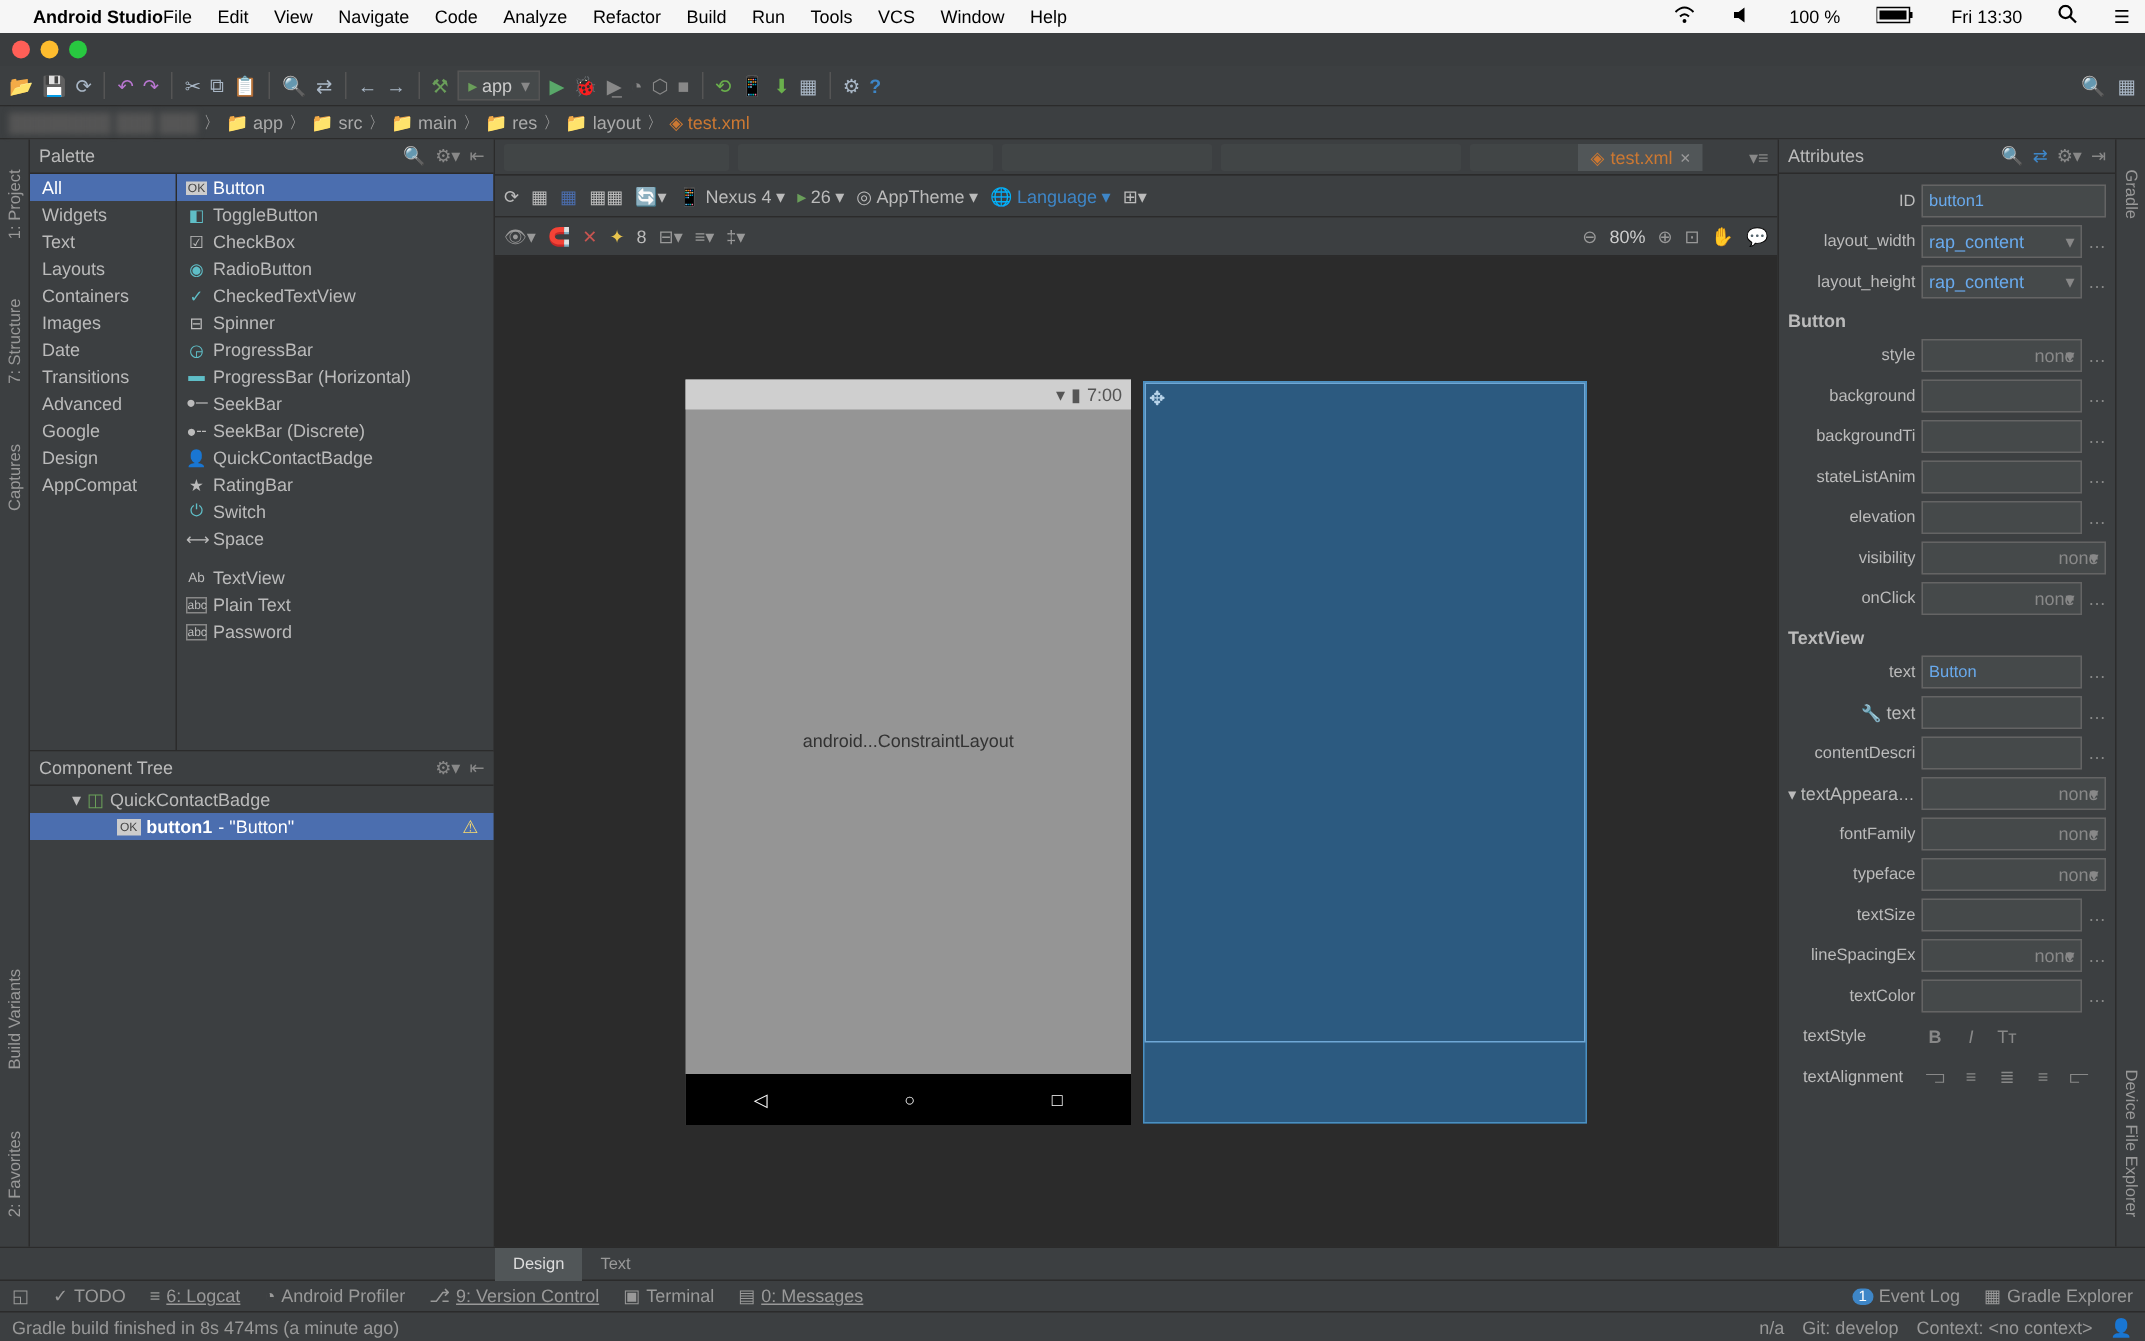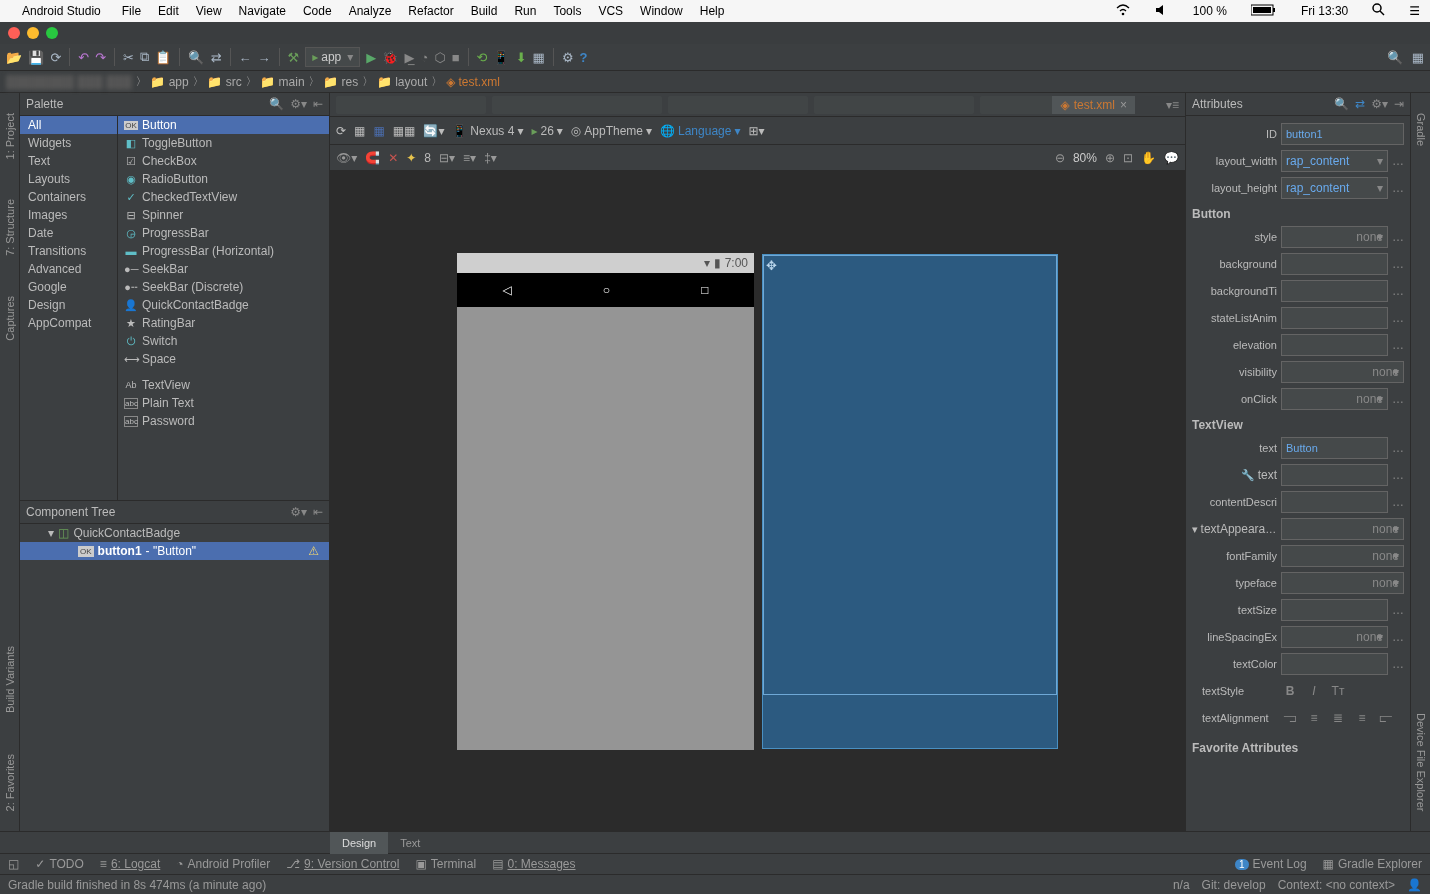--- a/index.html
+++ b/index.html
@@ -1,19 +1,19 @@
 <!DOCTYPE html>
 <html><head>
 <meta charset="utf-8">
 <style>
 * { margin: 0; padding: 0; box-sizing: border-box; font-family: -apple-system, "Helvetica Neue", Arial, sans-serif; font-size: 12px; }
 body { background: #3c3f41; color: #bbbbbb; width: 1430px; height: 894px; overflow: hidden; }
 .menubar { background: #f6f6f6; height: 22px; display: flex; align-items: center; padding: 0 10px; color: #000; }
 .menubar .apple { font-size: 14px; margin-right: 12px; }
-.menubar .appname { font-weight: normal; margin-right: 21px; }
+.menubar .appname { font-weight: bold; margin-right: 0; }
 .menubar .menu-item { margin-right: 17px; }
 .menubar .right { margin-left: auto; display: flex; align-items: center; gap: 24px; }
 .title-bar { background: #3a3d3f; height: 22px; display: flex; align-items: center; padding: 0 8px; position: relative; }
 .traffic-lights { display: flex; gap: 7px; }
 .traffic-lights .dot { width: 12px; height: 12px; border-radius: 50%; }
 .dot.red { background: #ff5f57; }
 .dot.yellow { background: #febc2e; }
 .dot.green { background: #28c840; }
 .title-bar .title { position: absolute; left: 50%; transform: translateX(-50%); color: #aaa; font-size: 11px; }
 .toolbar { background: #3c3f41; height: 27px; border-bottom: 1px solid #2b2b2b; display: flex; align-items: center; padding: 0 6px; gap: 6px; }
@@ -389,20 +389,23 @@
         <span style="color:#e8a33d">💬</span>
       </div>
     </div>
     <div class="canvas-area">
       <div class="phone-frame">
         <div class="phone-status">
           <span>▾</span>
           <span>▮</span>
           <span>7:00</span>
         </div>
+        <div class="phone-content">
+          <span>android...ConstraintLayout</span>
+        </div>
         <div class="phone-navbar">
           <span>◁</span>
           <span>○</span>
           <span>□</span>
         </div>
       </div>
       <div class="blueprint">
         <div style="position:absolute;top:0;left:0;width:100%;height:440px;border:1px solid #6fa8d6"></div>
         <span style="position:absolute;top:3px;left:3px;color:#b8d4ea;font-size:13px">✥</span>
       </div>
@@ -568,21 +571,20 @@
       <div class="text-style-row">
           <div class="label" style="padding-left:10px">textAlignment</div>
           <div class="btns">
         <span>⫎</span>
         <span>≡</span>
         <span>≣</span>
         <span>≡</span>
         <span>⫍</span>
       </div>
         </div>
-      <div class="attr-section fav">Favorite Attributes</div>
     </div>
   </div>
 
   <div class="right-strip">
     <div class="vtab">Gradle</div>
     <div style="flex:1"></div>
     <div class="vtab" style="margin-bottom:20px">Device File Explorer</div>
   </div>
 </div>
 

